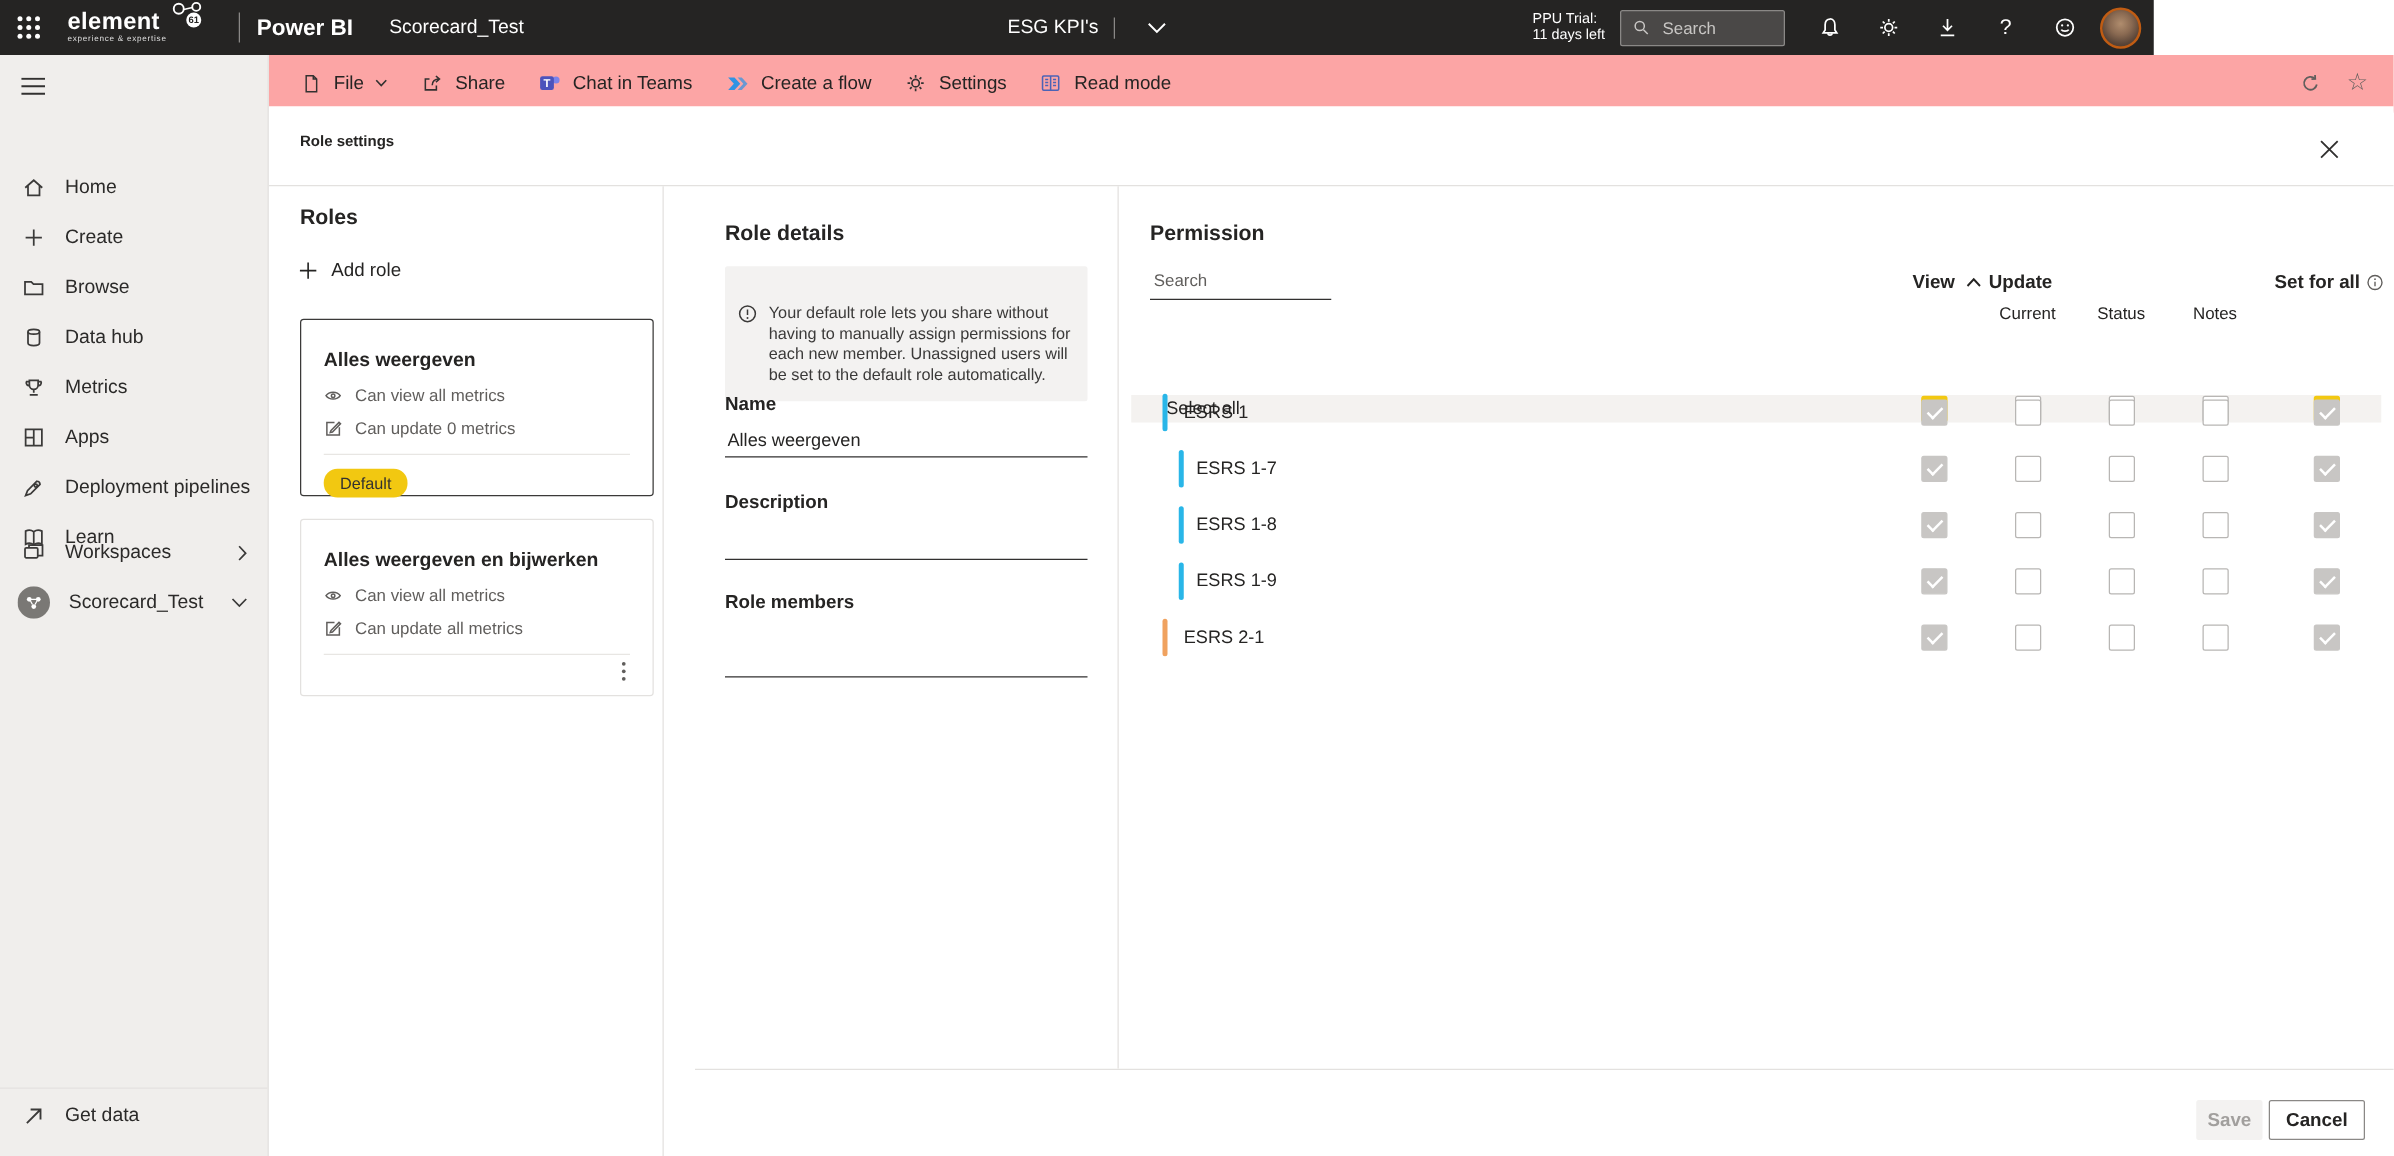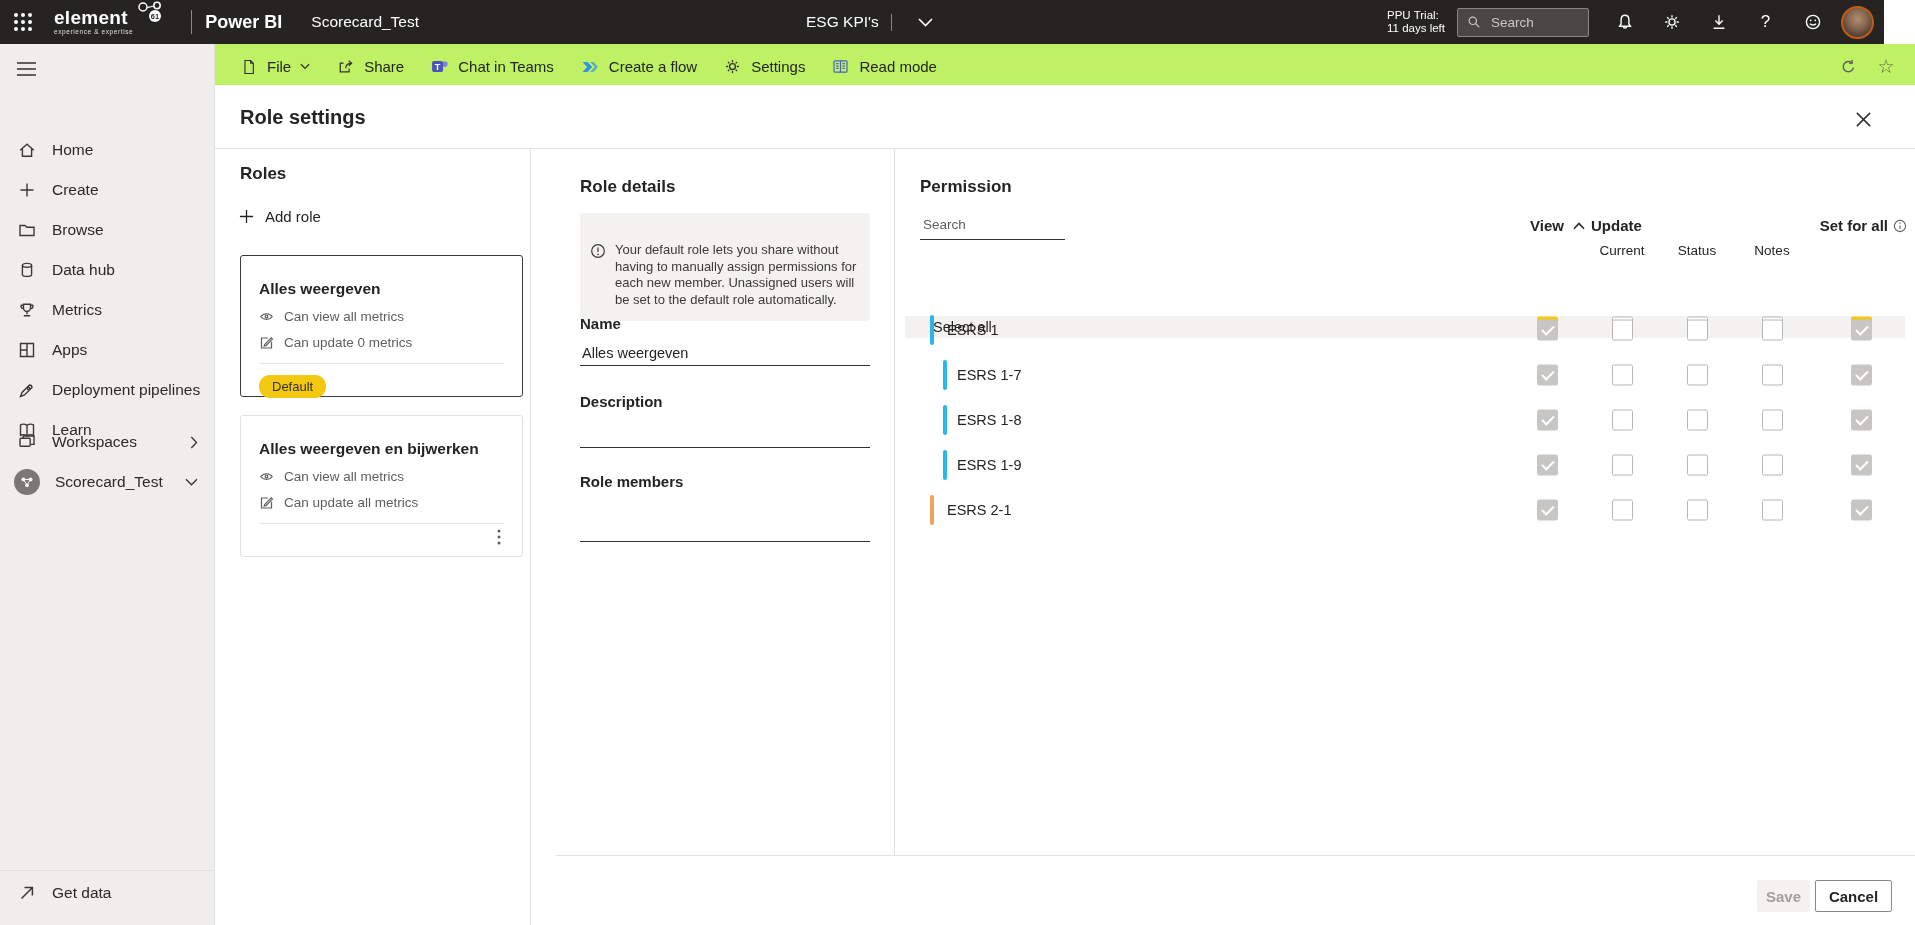--- a/index.html
+++ b/index.html
@@ -3,21 +3,21 @@
 <meta charset="utf-8">
 <style>
   html,body{margin:0;padding:0;}
   body{
     width:1915px;height:925px;position:relative;overflow:hidden;background:#fff;
     font-family:"Liberation Sans",sans-serif;color:#252423;
   }
   svg{display:block;}
 
   
-  .topbar{position:absolute;left:0;top:0;width:1884px;height:44px;background:#252423;display:flex;align-items:center;color:#fff;z-index:30;}
+  .topbar{position:absolute;left:0;top:0;width:1723px;height:44px;background:#252423;display:flex;align-items:center;color:#fff;z-index:30;}
   .waffle-btn{width:46px;height:44px;display:flex;align-items:center;justify-content:center;cursor:pointer;}
   .waffle{display:grid;grid-template-columns:repeat(3,4px);grid-gap:3px;}
   .waffle i{width:4px;height:4px;background:#fff;border-radius:50%;}
   .brand{margin-left:8px;display:flex;flex-direction:column;align-items:flex-start;position:relative;padding-right:30px;}
   .brand-name{font-size:19px;font-weight:bold;letter-spacing:.3px;line-height:18px;}
   .brand-caption{font-size:6.5px;letter-spacing:.6px;opacity:.85;margin-top:1px;}
   .brand-molecule{position:absolute;right:-2px;top:-8px;}
   .tb-sep{width:1px;height:24px;background:#8a8886;margin-left:28px;}
   .product{font-size:18px;font-weight:600;margin-left:13px;}
   .workspace-name{font-size:15.5px;margin-left:29px;font-weight:400;}
@@ -40,29 +40,29 @@
   .sidebar{position:absolute;left:0;top:44px;width:215px;bottom:0;background:#f0eeec;border-right:1px solid #e3e1df;box-sizing:border-box;z-index:20;}
   .hamburger{position:absolute;left:8px;top:8px;width:36px;height:34px;display:flex;align-items:center;justify-content:center;cursor:pointer;}
   .nav{position:absolute;left:0;top:86px;right:0;}
   .nav-item{height:40px;display:flex;align-items:center;padding-left:17px;gap:15px;font-size:15.5px;color:#2b2a29;cursor:pointer;}
   .nav-lower{position:absolute;left:0;top:378px;right:0;}
   .nav-item .after{margin-left:auto;margin-right:16px;}
   .ws-avatar{width:26px;height:26px;flex:none;margin-left:-3px;}
   .get-data{position:absolute;left:0;right:0;bottom:10px;height:44px;border-top:1px solid #e3e1df;display:flex;align-items:center;padding-left:17px;gap:15px;font-size:15.5px;color:#2b2a29;cursor:pointer;}
 
   
-  .toolbar{position:absolute;left:215px;top:44px;right:0;height:46px;background:#bef264;border-bottom:1px solid #efedeb;box-sizing:border-box;display:flex;align-items:center;padding-left:12px;}
+  .toolbar{position:absolute;left:215px;top:44px;right:0;height:46px;background:#fca5a5;border-bottom:1px solid #efedeb;box-sizing:border-box;display:flex;align-items:center;padding-left:12px;}
   .tool-item{display:flex;align-items:center;gap:9px;font-size:15px;color:#252423;padding:0 13px;height:100%;cursor:pointer;white-space:nowrap;}
   .tool-right{margin-left:auto;display:flex;align-items:center;margin-right:10px;}
   .tool-iconbtn{width:38px;height:40px;display:flex;align-items:center;justify-content:center;cursor:pointer;}
   .star-glyph{font-size:19px;color:#605e5c;line-height:1;}
 
   
   .dialog{position:absolute;left:215px;top:85px;right:0;bottom:0;background:#fff;}
-  .dlg-title{position:absolute;left:25px;top:21px;font-size:20px;font-weight:600;}
+  .dlg-title{position:absolute;left:25px;top:21px;font-size:12px;font-weight:600;}
   .dlg-close{position:absolute;right:40px;top:22px;width:24px;height:24px;display:flex;align-items:center;justify-content:center;cursor:pointer;}
   .dlg-divider{position:absolute;left:0;right:0;top:63px;height:1px;background:#e3e1df;}
 
   
   .roles-col{position:absolute;left:0;top:64px;width:316px;bottom:0;border-right:1px solid #e3e1df;box-sizing:border-box;}
   .roles-heading{position:absolute;left:25px;top:15px;font-size:17px;font-weight:600;}
   .add-role{position:absolute;left:24px;top:59px;display:flex;align-items:center;gap:11px;font-size:15px;cursor:pointer;}
   .role-card{position:absolute;left:25px;width:283px;height:142px;border:1px solid #e3e1df;border-radius:3px;background:#fff;box-sizing:border-box;cursor:pointer;}
   .role-card.selected{border:1px solid #3b3a39;}
   .card1{top:106px;}

